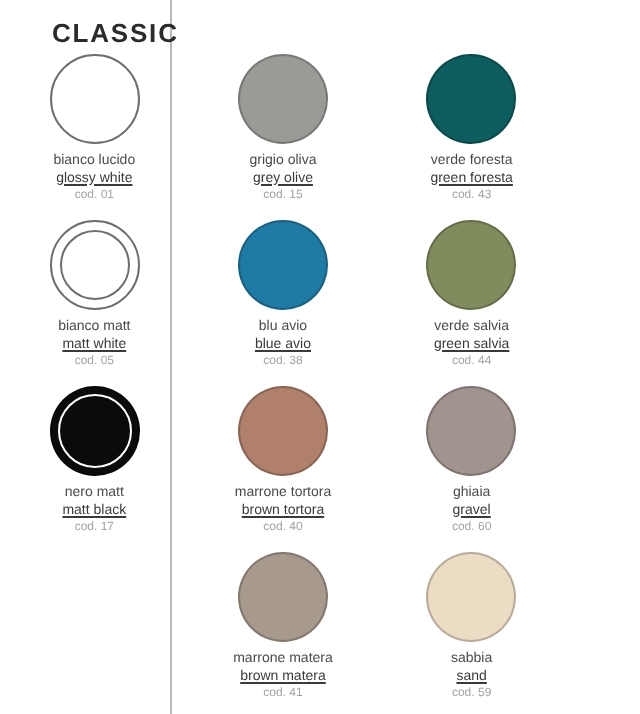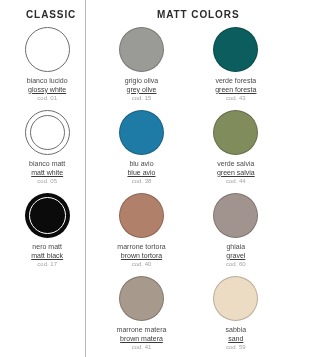--- a/index.html
+++ b/index.html
@@ -28,21 +28,21 @@
     bottom: 0;
     width: 1px;
     background: #b9b9b9;
   }
   .divider.d1 { left: 85px; }
 
   
   .col-header {
     position: absolute;
     top: 9px;
-    font-size: 10px;
+    font-size: 13px;
     font-weight: bold;
     letter-spacing: 0.9px;
     color: #2b2b2b;
     white-space: nowrap;
   }
   .col-header.classic { left: 26px; }
   .col-header.matt    { left: 157px; }
 
   
   .grid {
@@ -126,21 +126,20 @@
 </style>
 </head>
 <body>
 
 <div id="sheet">
 
   <div class="divider d1"></div>
 
   <div class="col-header classic">CLASSIC</div>
 
-  <div class="col-header matt">MATT COLORS</div>
 
   <div class="grid" id="swatch-grid">
       <div class="row">
         <div class="cell">
           <div class="chip outline"></div>
           <div class="labels">
             <div class="name-it">bianco lucido</div>
             <div class="name-en">glossy white</div>
             <div class="code">cod. 01</div>
           </div>

